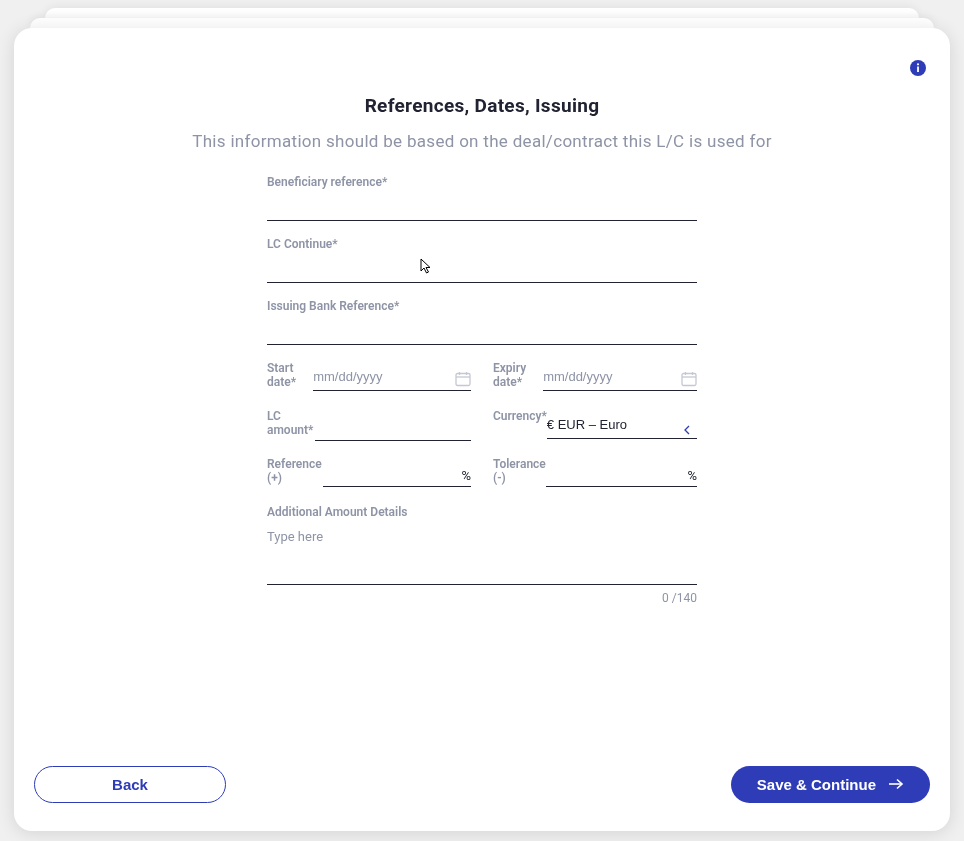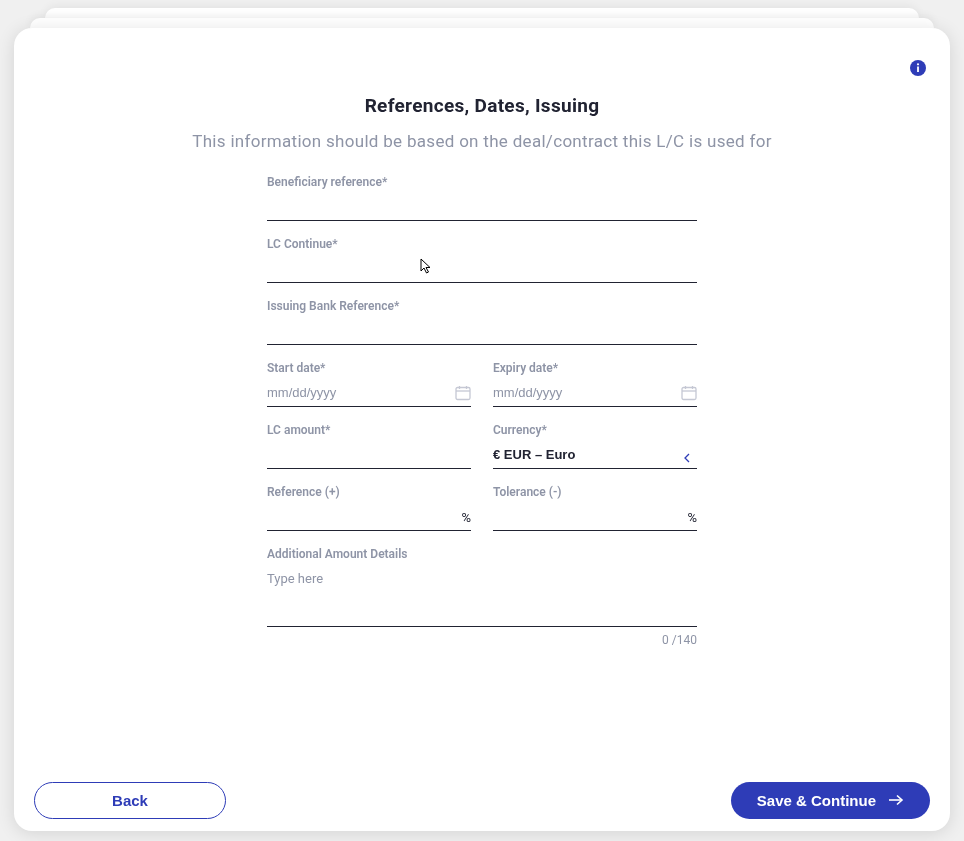--- a/index.html
+++ b/index.html
@@ -80,21 +80,21 @@
       margin: 24px auto 0 auto;
     }
     .field-row {
       display: flex;
       gap: 22px;
       margin-top: 16px;
     }
     .field {
       flex: 1;
       display: flex;
-      flex-direction: column;
+      flex-direction: row;
     }
     .field-full {
       width: 100%;
       display: flex;
       flex-direction: column;
       margin-top: 16px;
     }
     .field-full:first-child {
       margin-top: 0;
       justify-content: flex-end;
@@ -181,21 +181,21 @@
       color: #8e94a6;
     }
     .char-count {
       text-align: right;
       font-size: 12px;
       color: #8e94a6;
       margin-top: 2px;
     }
     .footer {
       position: absolute;
-      bottom: 12px;
+      bottom: 28px;
       left: 20px;
       right: 20px;
       display: flex;
       justify-content: space-between;
       align-items: center;
     }
     .btn-back {
       border: 1.5px solid #2e3cb7;
       background: #fff;
       color: #2e3cb7;
@@ -227,21 +227,20 @@
       position: absolute;
       top: 258px;
       left: 420px;
       width: 14px;
       height: 18px;
       pointer-events: none;
       z-index: 100;
     }
     .select-input {
       cursor: pointer;
-      font-weight: bold;
     }
   </style>
 </head>
 <body>
 
 <div class="card-stack">
   <div class="card-back2"></div>
   <div class="card-back1"></div>
   <div class="card-main">
 

